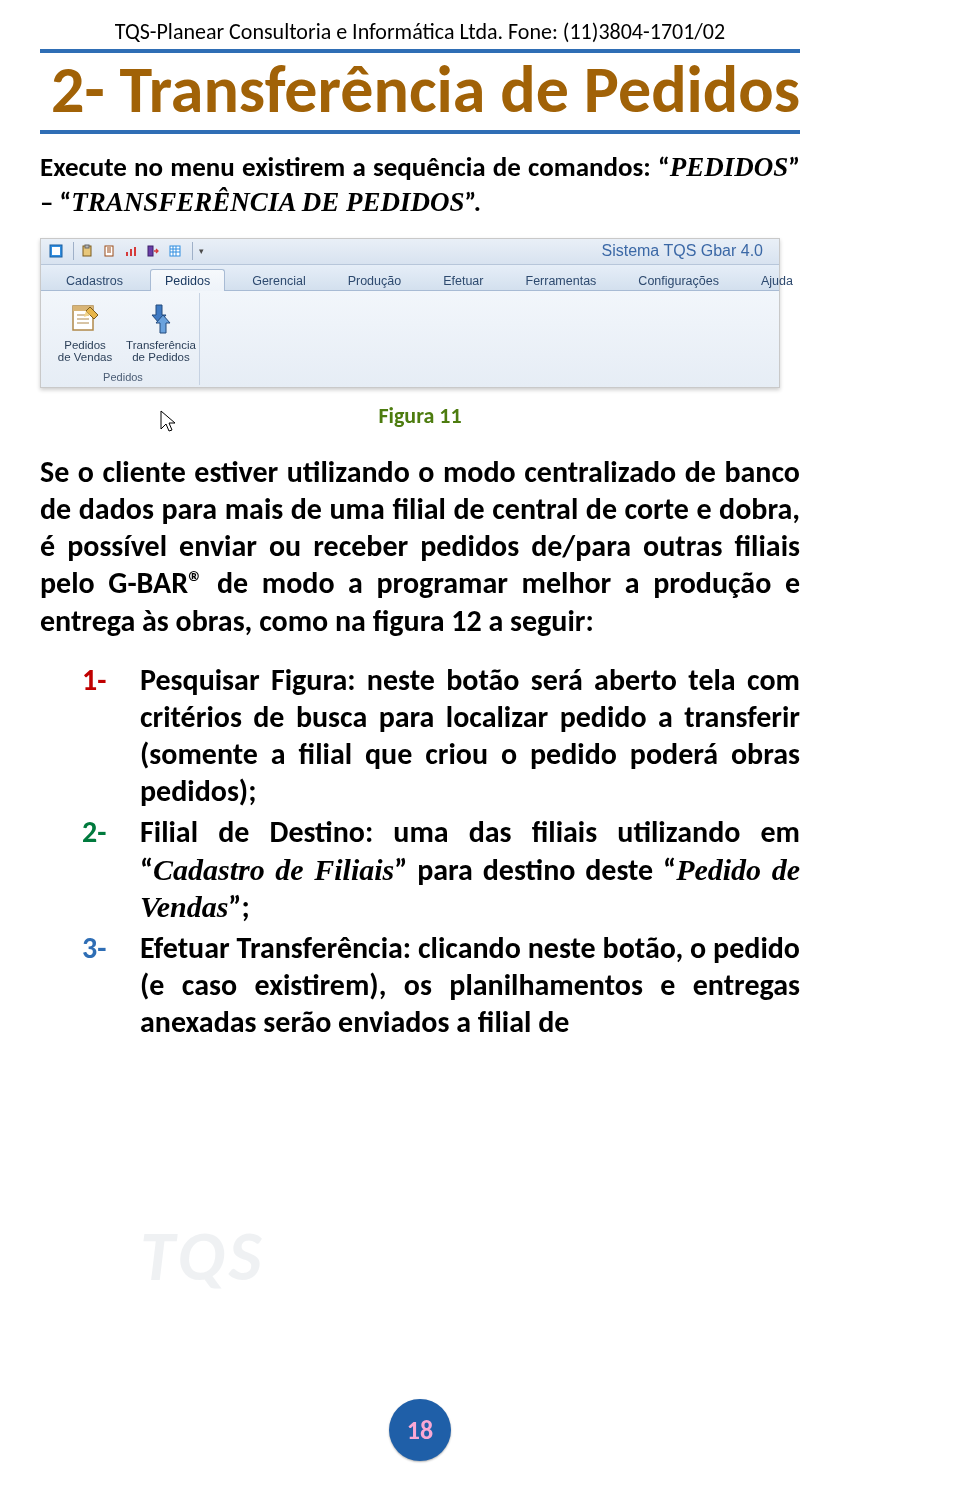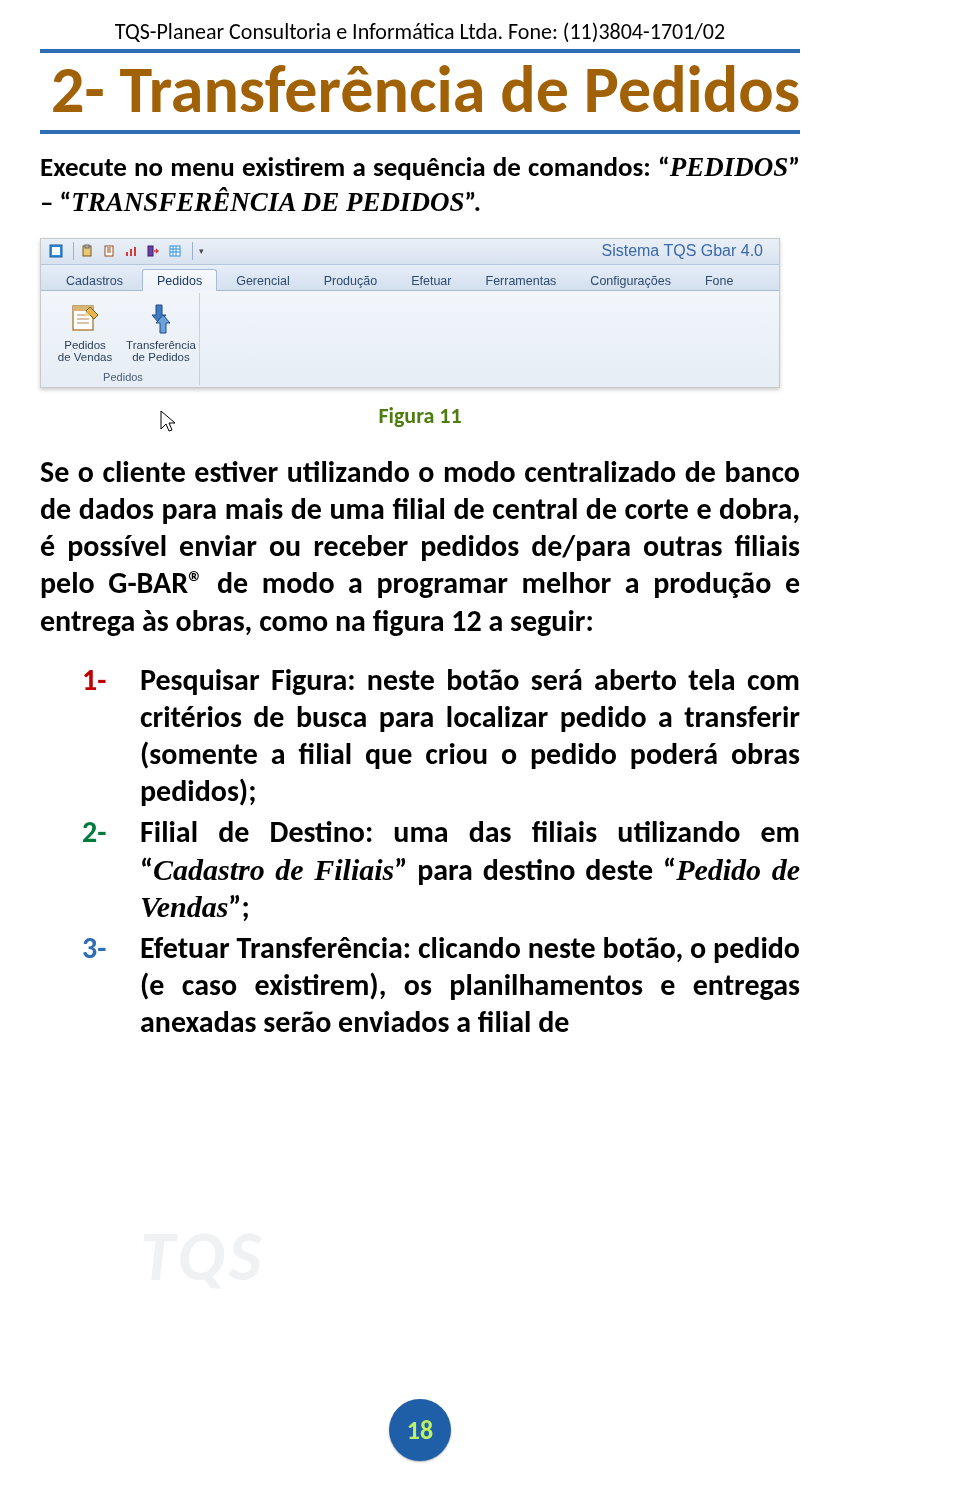--- a/index.html
+++ b/index.html
@@ -100,21 +100,21 @@
     font-size: 16px;
     padding-right: 10px;
   }
   .tabs {
     display: flex;
     align-items: flex-end;
     height: 26px;
     background: linear-gradient(#e6eef8, #d3e0ee);
     border-bottom: 1px solid #a8bbd4;
     padding-left: 10px;
-    gap: 4px;
+    gap: 12px;
   }
   .tab {
     padding: 4px 14px 3px 14px;
     font-size: 12.5px;
     color: #2e4a6f;
     border: 1px solid transparent;
     border-bottom: none;
     position: relative;
     top: 1px;
   }
@@ -221,21 +221,21 @@
   .italic { font-style: italic; font-family: Georgia, "Times New Roman", serif; }
   .page-number {
     position: absolute;
     left: 50%;
     bottom: 28px;
     transform: translateX(-50%);
     width: 62px;
     height: 62px;
     border-radius: 50%;
     background: #1f5fa8;
-    color: #bef264;
+    color: #f9a8d4;
     display: flex;
     align-items: center;
     justify-content: center;
     font-size: 26px;
     font-weight: 700;
     box-shadow: 0 1px 2px rgba(0,0,0,0.3);
   }
   
   .watermark {
     position: absolute;
@@ -316,21 +316,21 @@
     </div>
 
     <div class="tabs">
       <div class="tab">Cadastros</div>
       <div class="tab active">Pedidos</div>
       <div class="tab">Gerencial</div>
       <div class="tab">Produção</div>
       <div class="tab">Efetuar</div>
       <div class="tab">Ferramentas</div>
       <div class="tab">Configurações</div>
-      <div class="tab">Fone</div>
+      <div class="tab">Ajuda</div>
     </div>
 
     <div class="ribbon-body" style="position:relative;">
       <div class="rgroup">
         <div class="rgroup-inner">
           <div class="bigbtn">
             <span class="bicon">
               <svg width="34" height="34" viewBox="0 0 34 34">
                 <rect x="5" y="5" width="20" height="24" fill="#fff" stroke="#b0894a" stroke-width="1.5"></rect>
                 <rect x="5" y="5" width="20" height="5" fill="#d8b476"></rect>

